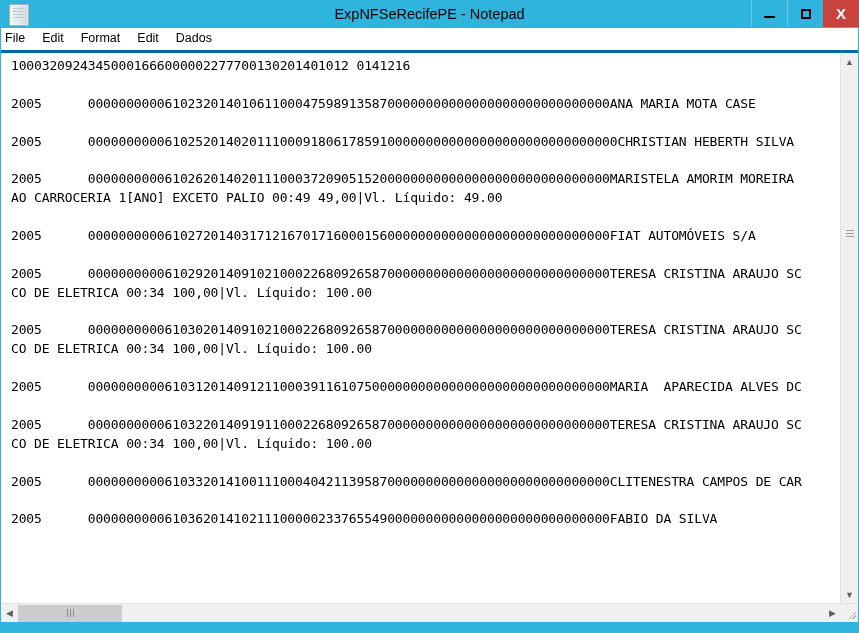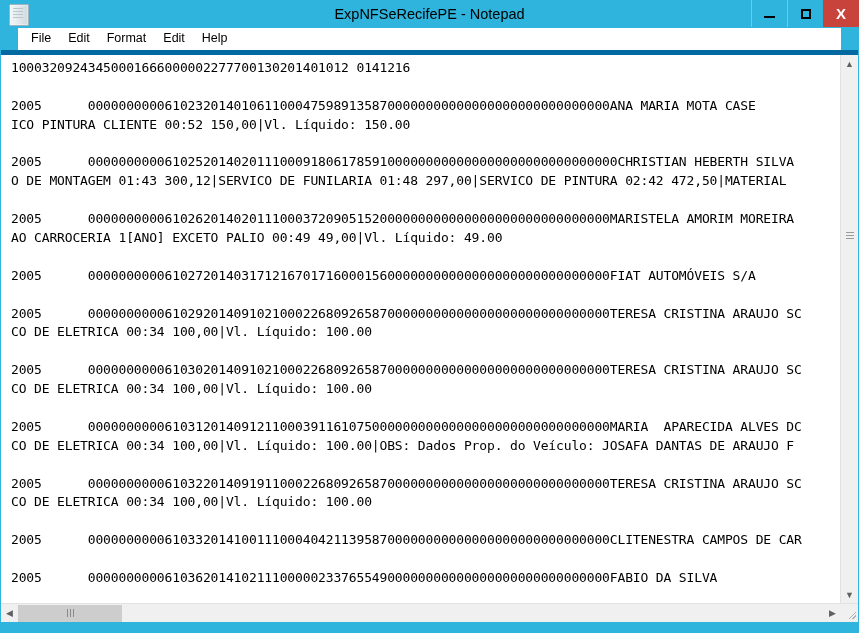--- a/index.html
+++ b/index.html
@@ -52,33 +52,33 @@
   .cap-btn .glyph{font-size:13px;color:#000;line-height:1;font-family:"Liberation Sans",sans-serif;}
   .cap-min .bar{width:11px;height:2px;background:#000;margin-top:7px;}
   .cap-max .box{width:10px;height:10px;border:2px solid #000;box-sizing:border-box;}
   .cap-close{background:#c9433d;border-left:none;}
   .cap-close .glyph{color:#fff;font-size:15px;font-weight:bold;}
   
   .menubar{
     height:21px;min-height:21px;background:#ffffff;
     display:flex;align-items:center;
     border-bottom:1px solid #ffffff;
-    margin:0 18px;
-    padding-left:9px;
+    margin:0 1px;
+    padding-left:0;
   }
   .menu-item{
     font-size:12.5px;color:#000;padding:1px 9px 2px 4px;margin-right:4px;
     font-family:"Liberation Sans", sans-serif;line-height:17px;
     cursor:default;
   }
   
   .client{
     flex:1;margin:0 1px 0 1px;background:#ffffff;
     position:relative;display:flex;flex-direction:column;
-    border-top:5px solid #0369a1;
+    border-top:3px solid #0369a1;
     overflow:hidden;
   }
   .edit-row{flex:1;display:flex;min-height:0;}
   .textarea{
     flex:1;position:relative;overflow:hidden;
     background:#ffffff;
     padding:4px 0 0 10px;
     box-sizing:border-box;
   }
   .textline{
@@ -156,49 +156,46 @@
         <span class="glyph">X</span>
       </div>
     </div>
   </div>
 
   <div class="menubar">
     <div class="menu-item">File</div>
     <div class="menu-item">Edit</div>
     <div class="menu-item">Format</div>
     <div class="menu-item">Edit</div>
-    <div class="menu-item">Help</div>
+    <div class="menu-item">Dados</div>
   </div>
 
   <div class="client">
 
     <div class="edit-row">
 
       <div class="textarea" id="textarea">
           <div class="textline">10003209243450001666000002277700130201401012 0141216</div>
           <div class="textline"></div>
           <div class="textline">2005      00000000006102320140106110004759891358700000000000000000000000000000ANA MARIA MOTA CASE</div>
-          <div class="textline">ICO PINTURA CLIENTE 00:52 150,00|Vl. Líquido: 150.00</div>
           <div class="textline"></div>
           <div class="textline">2005      000000000061025201402011100091806178591000000000000000000000000000000CHRISTIAN HEBERTH SILVA</div>
-          <div class="textline">O DE MONTAGEM 01:43 300,12|SERVICO DE FUNILARIA 01:48 297,00|SERVICO DE PINTURA 02:42 472,50|MATERIAL</div>
           <div class="textline"></div>
           <div class="textline">2005      00000000006102620140201110003720905152000000000000000000000000000000MARISTELA AMORIM MOREIRA</div>
           <div class="textline">AO CARROCERIA 1[ANO] EXCETO PALIO 00:49 49,00|Vl. Líquido: 49.00</div>
           <div class="textline"></div>
           <div class="textline">2005      00000000006102720140317121670171600015600000000000000000000000000000FIAT AUTOMÓVEIS S/A</div>
           <div class="textline"></div>
           <div class="textline">2005      00000000006102920140910210002268092658700000000000000000000000000000TERESA CRISTINA ARAUJO SC</div>
           <div class="textline">CO DE ELETRICA 00:34 100,00|Vl. Líquido: 100.00</div>
           <div class="textline"></div>
           <div class="textline">2005      00000000006103020140910210002268092658700000000000000000000000000000TERESA CRISTINA ARAUJO SC</div>
           <div class="textline">CO DE ELETRICA 00:34 100,00|Vl. Líquido: 100.00</div>
           <div class="textline"></div>
           <div class="textline">2005      00000000006103120140912110003911610750000000000000000000000000000000MARIA  APARECIDA ALVES DC</div>
-          <div class="textline">CO DE ELETRICA 00:34 100,00|Vl. Líquido: 100.00|OBS: Dados Prop. do Veículo: JOSAFA DANTAS DE ARAUJO F</div>
           <div class="textline"></div>
           <div class="textline">2005      00000000006103220140919110002268092658700000000000000000000000000000TERESA CRISTINA ARAUJO SC</div>
           <div class="textline">CO DE ELETRICA 00:34 100,00|Vl. Líquido: 100.00</div>
           <div class="textline"></div>
           <div class="textline">2005      00000000006103320141001110004042113958700000000000000000000000000000CLITENESTRA CAMPOS DE CAR</div>
           <div class="textline"></div>
           <div class="textline">2005      00000000006103620141021110000023376554900000000000000000000000000000FABIO DA SILVA</div>
         </div>
 
       <div class="vscroll">

